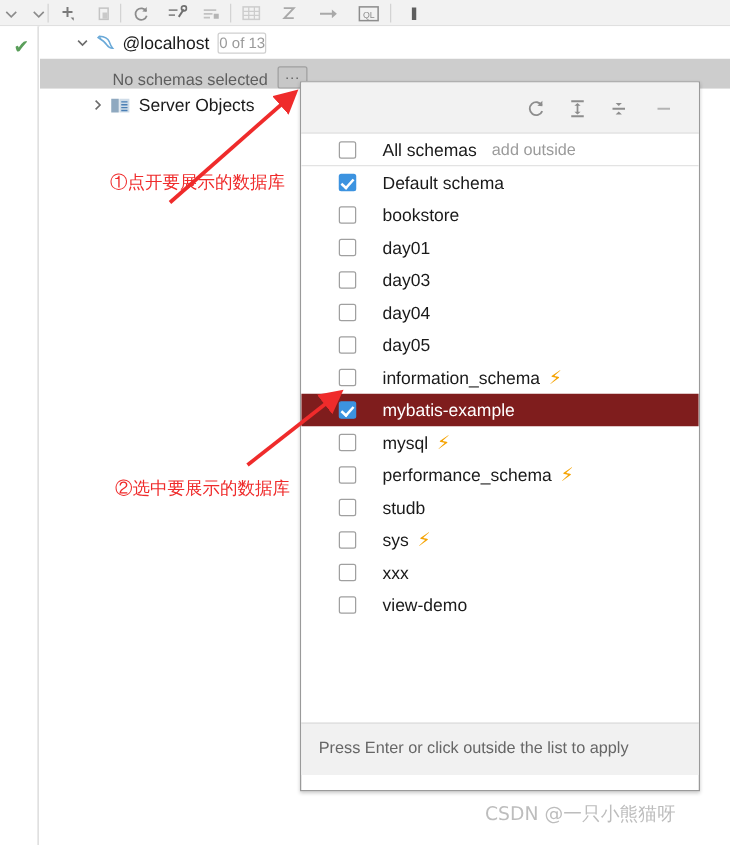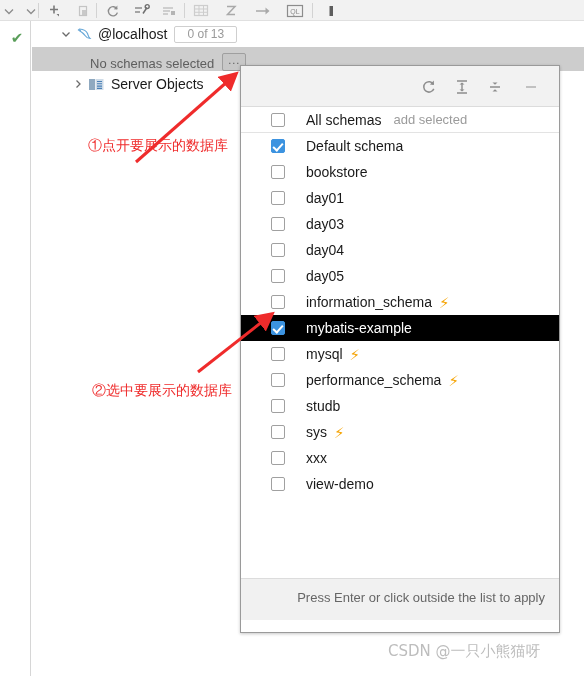--- a/index.html
+++ b/index.html
@@ -98,21 +98,21 @@
     color: #6b6b6b;
     flex: none;
   }
   .tree-label { font-size: 14px; color: #1a1a1a; }
   .badge-count {
     margin-left: 7px;
     font-size: 12px;
     color: #9a9a9a;
     border: 1px solid #cfcfcf;
     border-radius: 2px;
-    padding: 0 12px;
+    padding: 0 0;
     background: #fff;
     line-height: 15px;
   }
   .noschema-text {
     font-size: 13px;
     color: #5e5e5e;
   }
   #btn-ellipsis {
     margin-left: 8px;
     width: 22px; height: 16px;
@@ -175,21 +175,21 @@
   }
   .srow {
     position: relative;
     height: 26px;
     display: flex;
     align-items: center;
     padding-left: 30px;
     box-sizing: border-box;
   }
   .srow.sep { border-bottom: 1px solid #e3e3e3; }
-  .srow.selected { background: #000000; text-align: right; }
+  .srow.selected { background: #7f1d1d; text-align: right; }
   .srow.selected .slabel { color: #ffffff; }
 
   .cbox {
     position: absolute;
     left: 30px;
     width: 14px; height: 14px;
     border: 1px solid #a0a0a0;
     border-radius: 2px;
     background: #ffffff;
     box-sizing: border-box;
@@ -230,21 +230,20 @@
     position: absolute;
     left: 0; top: 512px;
     width: 318px; height: 42px;
     background: #f1f1f1;
     border-top: 1px solid #dcdcdc;
     box-sizing: border-box;
     padding: 9px 14px 0 14px;
     font-size: 13px;
     line-height: 19px;
     color: #666666;
-    text-align: right;
   }
 
   
   .anno-text {
     position: absolute;
     color: #ef2b2b;
     font-size: 14px;
     font-family: Liberation Mono, monospace;
     white-space: nowrap;
   }
@@ -409,21 +408,21 @@
       <svg width="18" height="18" viewBox="0 0 18 18">
           <path d="M4 9h10" stroke="#b4b4b4" stroke-width="1.6"></path>
         </svg>
     </div>
   </div>
 
   <div id="popup-list">
       <div class="srow sep">
         <span class="cbox"></span>
         <span class="slabel">All schemas</span>
-        <span class="addpattern">add selected</span>
+        <span class="addpattern">add outside</span>
       </div>
       <div class="srow">
         <span class="cbox on"></span>
         <span class="slabel">Default schema</span>
       </div>
       <div class="srow">
         <span class="cbox"></span>
         <span class="slabel">bookstore</span>
       </div>
       <div class="srow">

